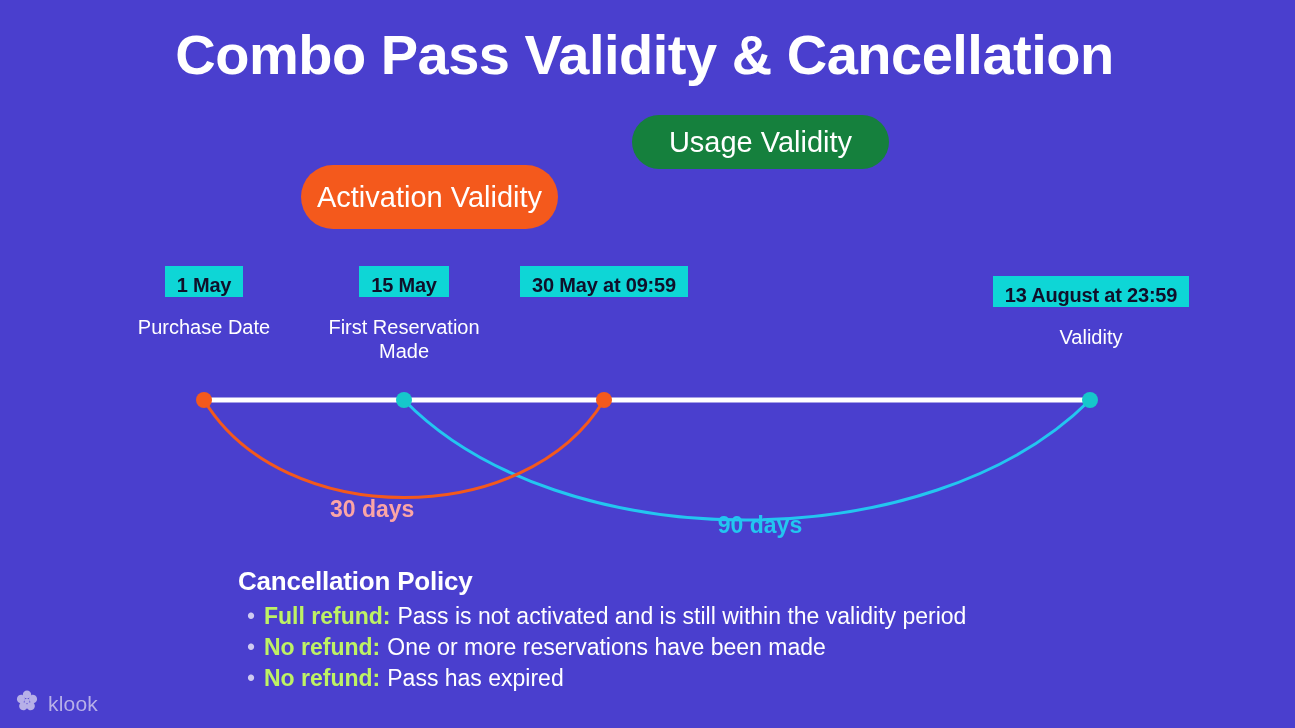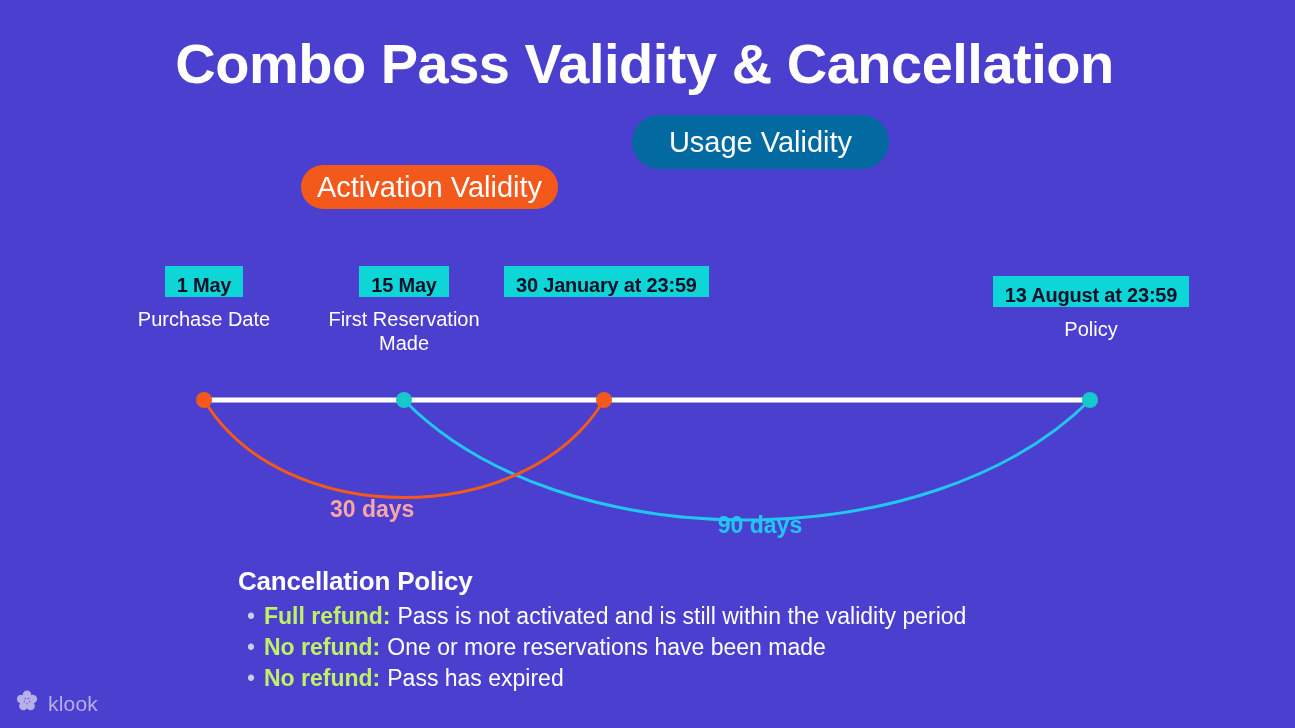--- a/index.html
+++ b/index.html
@@ -18,21 +18,21 @@
     position: absolute;
     inset: 0;
     width: 1295px;
     height: 728px;
   }
 
   
   .title {
     position: absolute;
     left: 0;
-    top: 33px;
+    top: 24px;
     width: 1289px;
     text-align: center;
     color: #ffffff;
     font-size: 56px;
     font-weight: 700;
     letter-spacing: -0.5px;
     line-height: 1.1;
     white-space: nowrap;
   }
 
@@ -48,27 +48,27 @@
     font-weight: 400;
     line-height: 1;
     white-space: nowrap;
     box-sizing: border-box;
   }
   .pill-usage {
     left: 632px;
     top: 115px;
     width: 257px;
     height: 54px;
-    background: #0369a1;
+    background: #15803d;
   }
   .pill-activation {
     left: 301px;
     top: 165px;
     width: 257px;
-    height: 44px;
+    height: 64px;
     background: #f4591c;
   }
 
   
   .milestone {
     position: absolute;
     box-sizing: border-box;
     text-align: center;
   }
   .ms-badge {
@@ -76,21 +76,21 @@
     background: #0ed6d6;
     color: #10102a;
     font-size: 20px;
     font-weight: 700;
     line-height: 1;
     padding: 9px 12px 2px 12px;
     white-space: nowrap;
     letter-spacing: -0.2px;
   }
   .ms-caption {
-    margin-top: 11px;
+    margin-top: 19px;
     color: #ffffff;
     font-size: 20px;
     font-weight: 400;
     line-height: 1.18;
   }
   .ms-caption b {
     font-weight: 700;
   }
 
   .ms-purchase  { left: 104px;  top: 266px; width: 200px; }
@@ -218,27 +218,27 @@
   </div>
 
   <div class="milestone ms-first">
     <div class="ms-badge">15 May</div>
     <div class="ms-caption">
       <span>First Reservation Made</span>
     </div>
   </div>
 
   <div class="milestone ms-expired30">
-    <div class="ms-badge">30 January at 23:59</div>
+    <div class="ms-badge">30 May at 09:59</div>
   </div>
 
   <div class="milestone ms-expired90">
     <div class="ms-badge">13 August at 23:59</div>
     <div class="ms-caption">
-      <span>Policy</span>
+      <span>Validity</span>
     </div>
   </div>
 
   <svg id="timeline" viewBox="0 0 1295 240">
 
     <line x1="204" y1="70" x2="1090" y2="70" stroke="#ffffff" stroke-width="5"></line>
 
     <path d="M 404,70 C 560,230 930,230 1090,70" fill="none" stroke="#23c6f0" stroke-width="3"></path>
 
     <path d="M 204,70 C 282,200 526,200 604,70" fill="none" stroke="#f4591c" stroke-width="3"></path>

